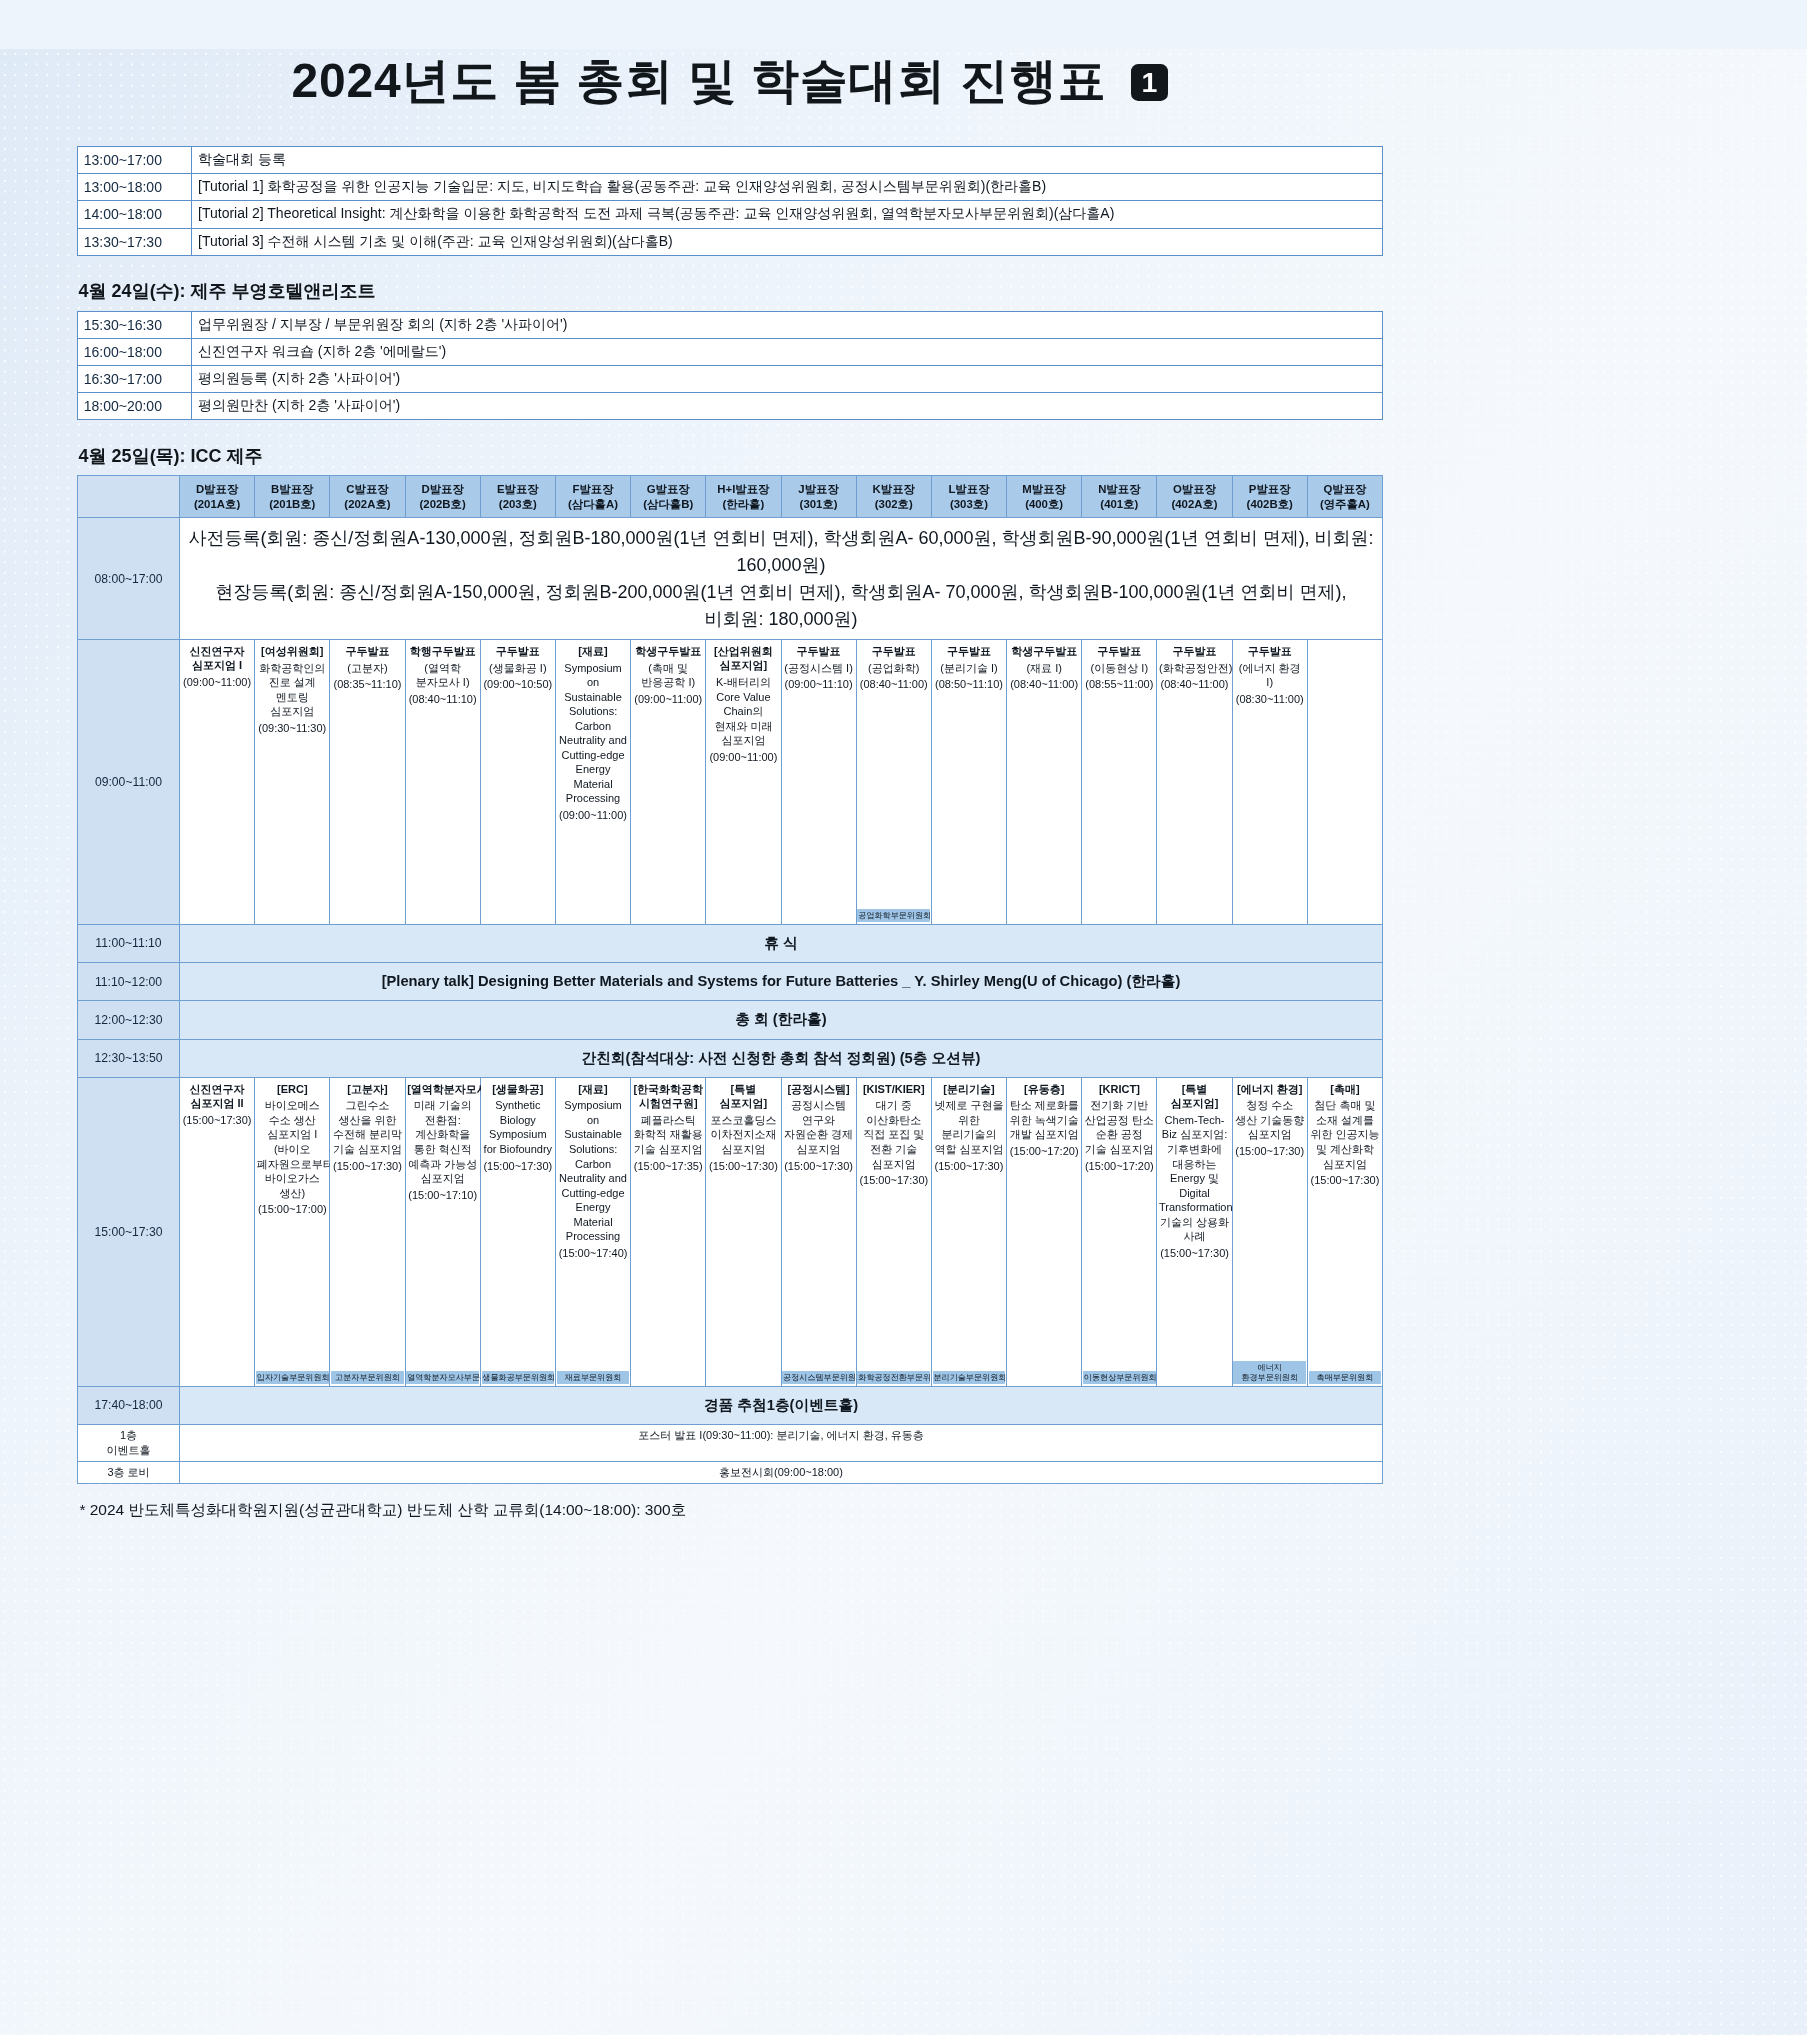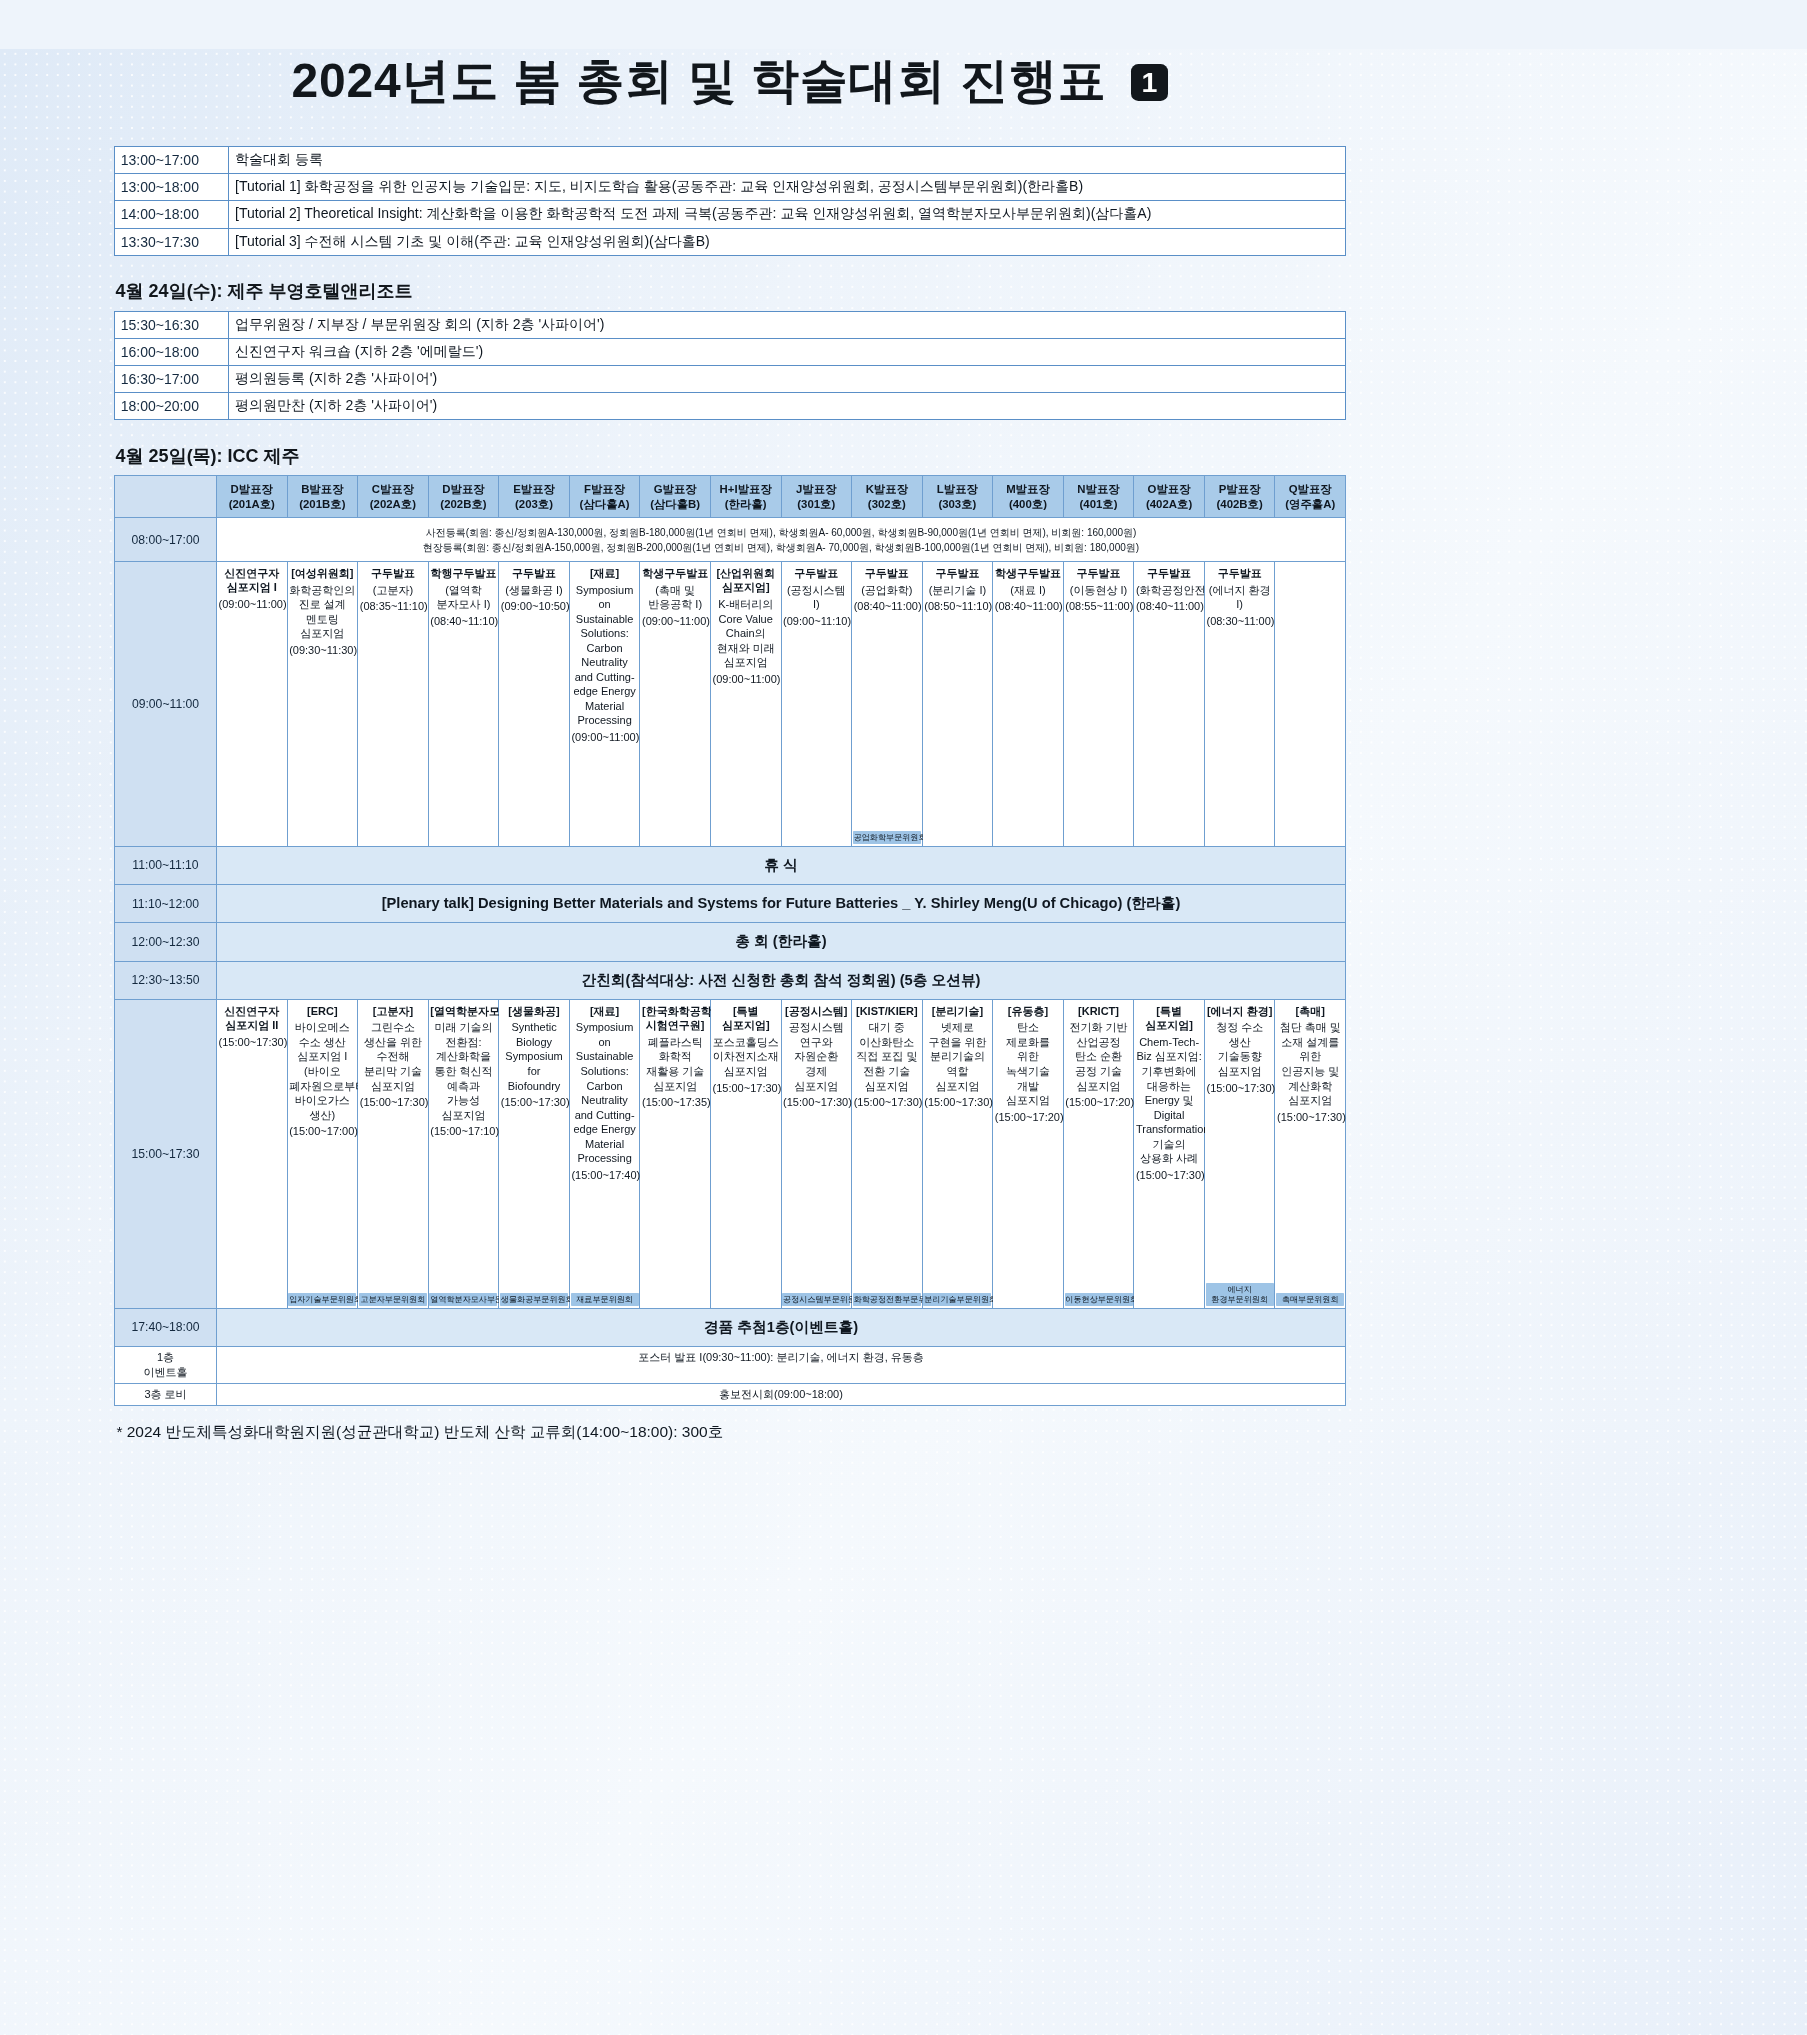--- a/index.html
+++ b/index.html
@@ -14,21 +14,21 @@
   .page{
     position:relative;
     width:1808px;
     min-height:2305px;
     box-sizing:border-box;
     padding:0 0 24.4px 0;
     background:
       radial-gradient(circle at 4.9px 4.9px, rgba(255,255,255,0.85) 0.8px, rgba(255,255,255,0) 1.2px) 0 0/10.6px 10.6px,
       linear-gradient(125deg,#dfeaf7 0%, #eef4fb 28%, #f5f9fd 55%, #e6eef9 100%);
   }
-  .inner{width:1460px;box-sizing:border-box;padding:0 114px;}
+  .inner{width:1460px;box-sizing:border-box;padding:0 77px;}
 
   h1.title{
     text-align:center;
     font-size:48px;
     font-weight:bold;
     letter-spacing:0.8px;
     margin:49px 0 33px 0;
     color:#12171c;
   }
   .title .badge{
@@ -111,21 +111,21 @@
   }
   table.main td.band{
     background:#d9e8f6;
     font-size:14.7px;
     font-weight:bold;
     vertical-align:middle;
     padding:9px 4.1px;
   }
   table.main td.reg{
     background:#fff;
-    font-size:10px;
+    font-size:18px;
     vertical-align:middle;
     padding:6.5px 4.1px;
     line-height:1.5;
   }
   table.main td.sess{
     height:261px;
     position:relative;
     padding-bottom:19px;
   }
   table.main td.sess2{

